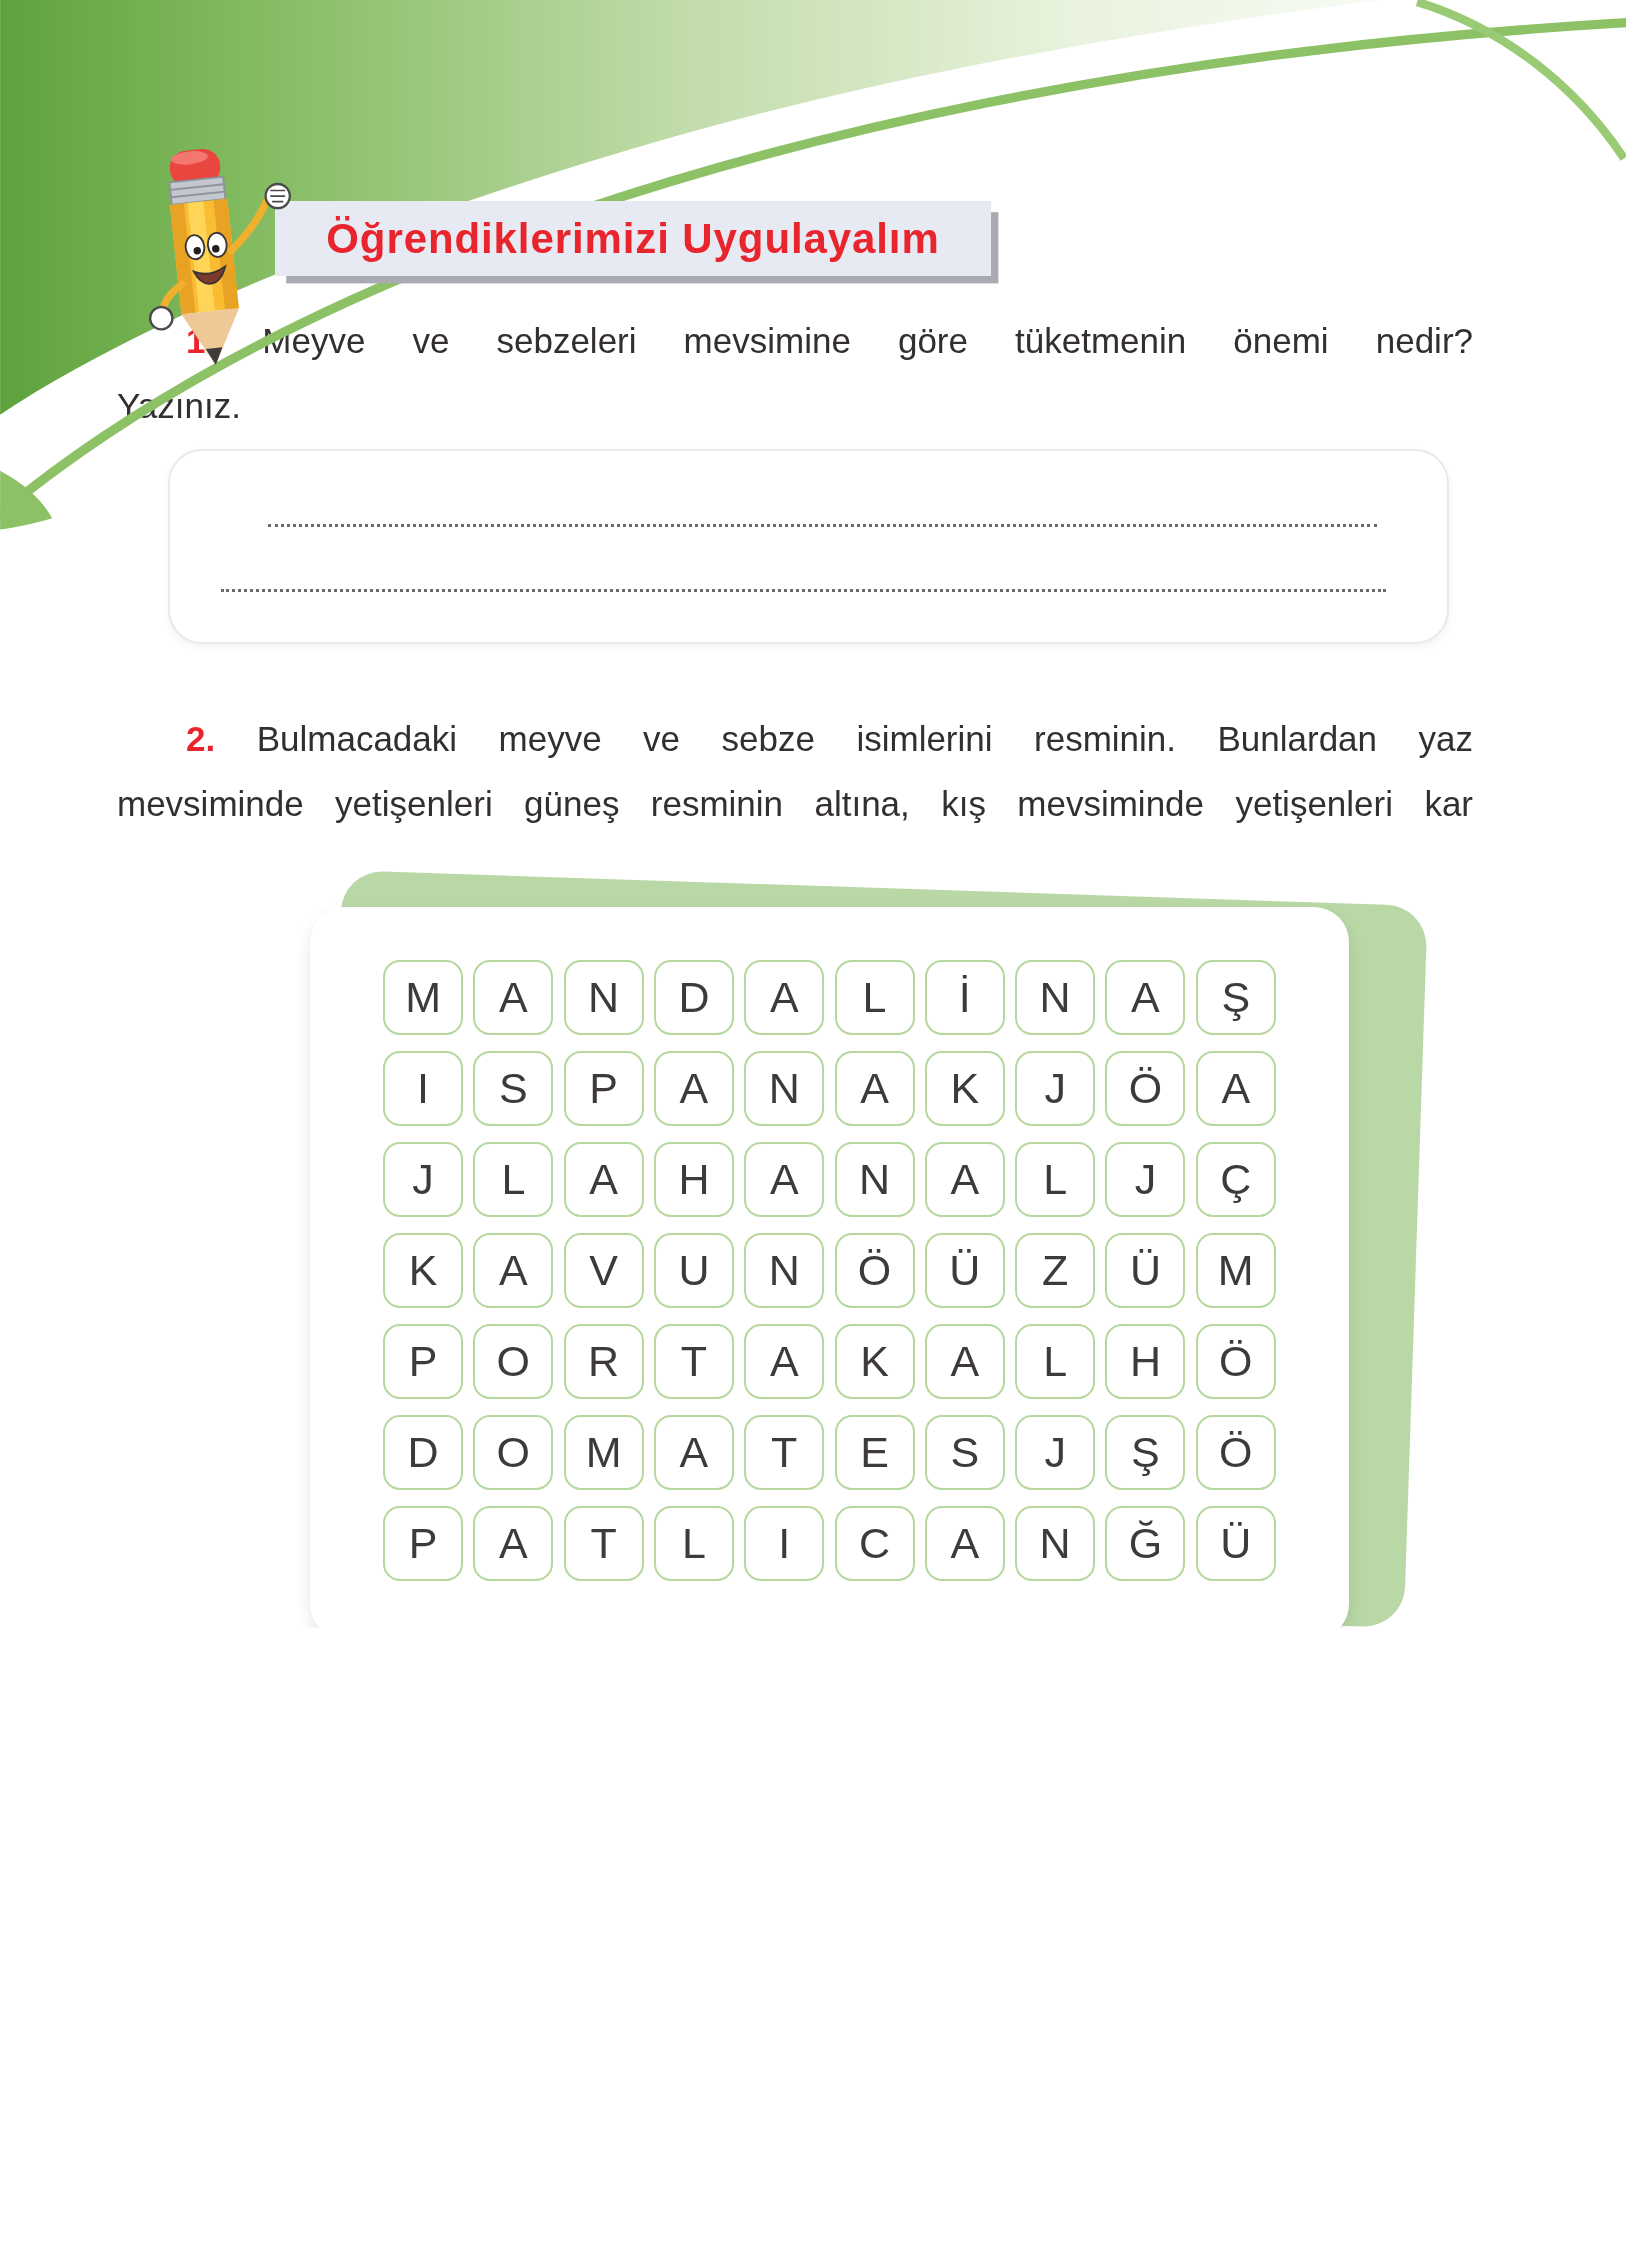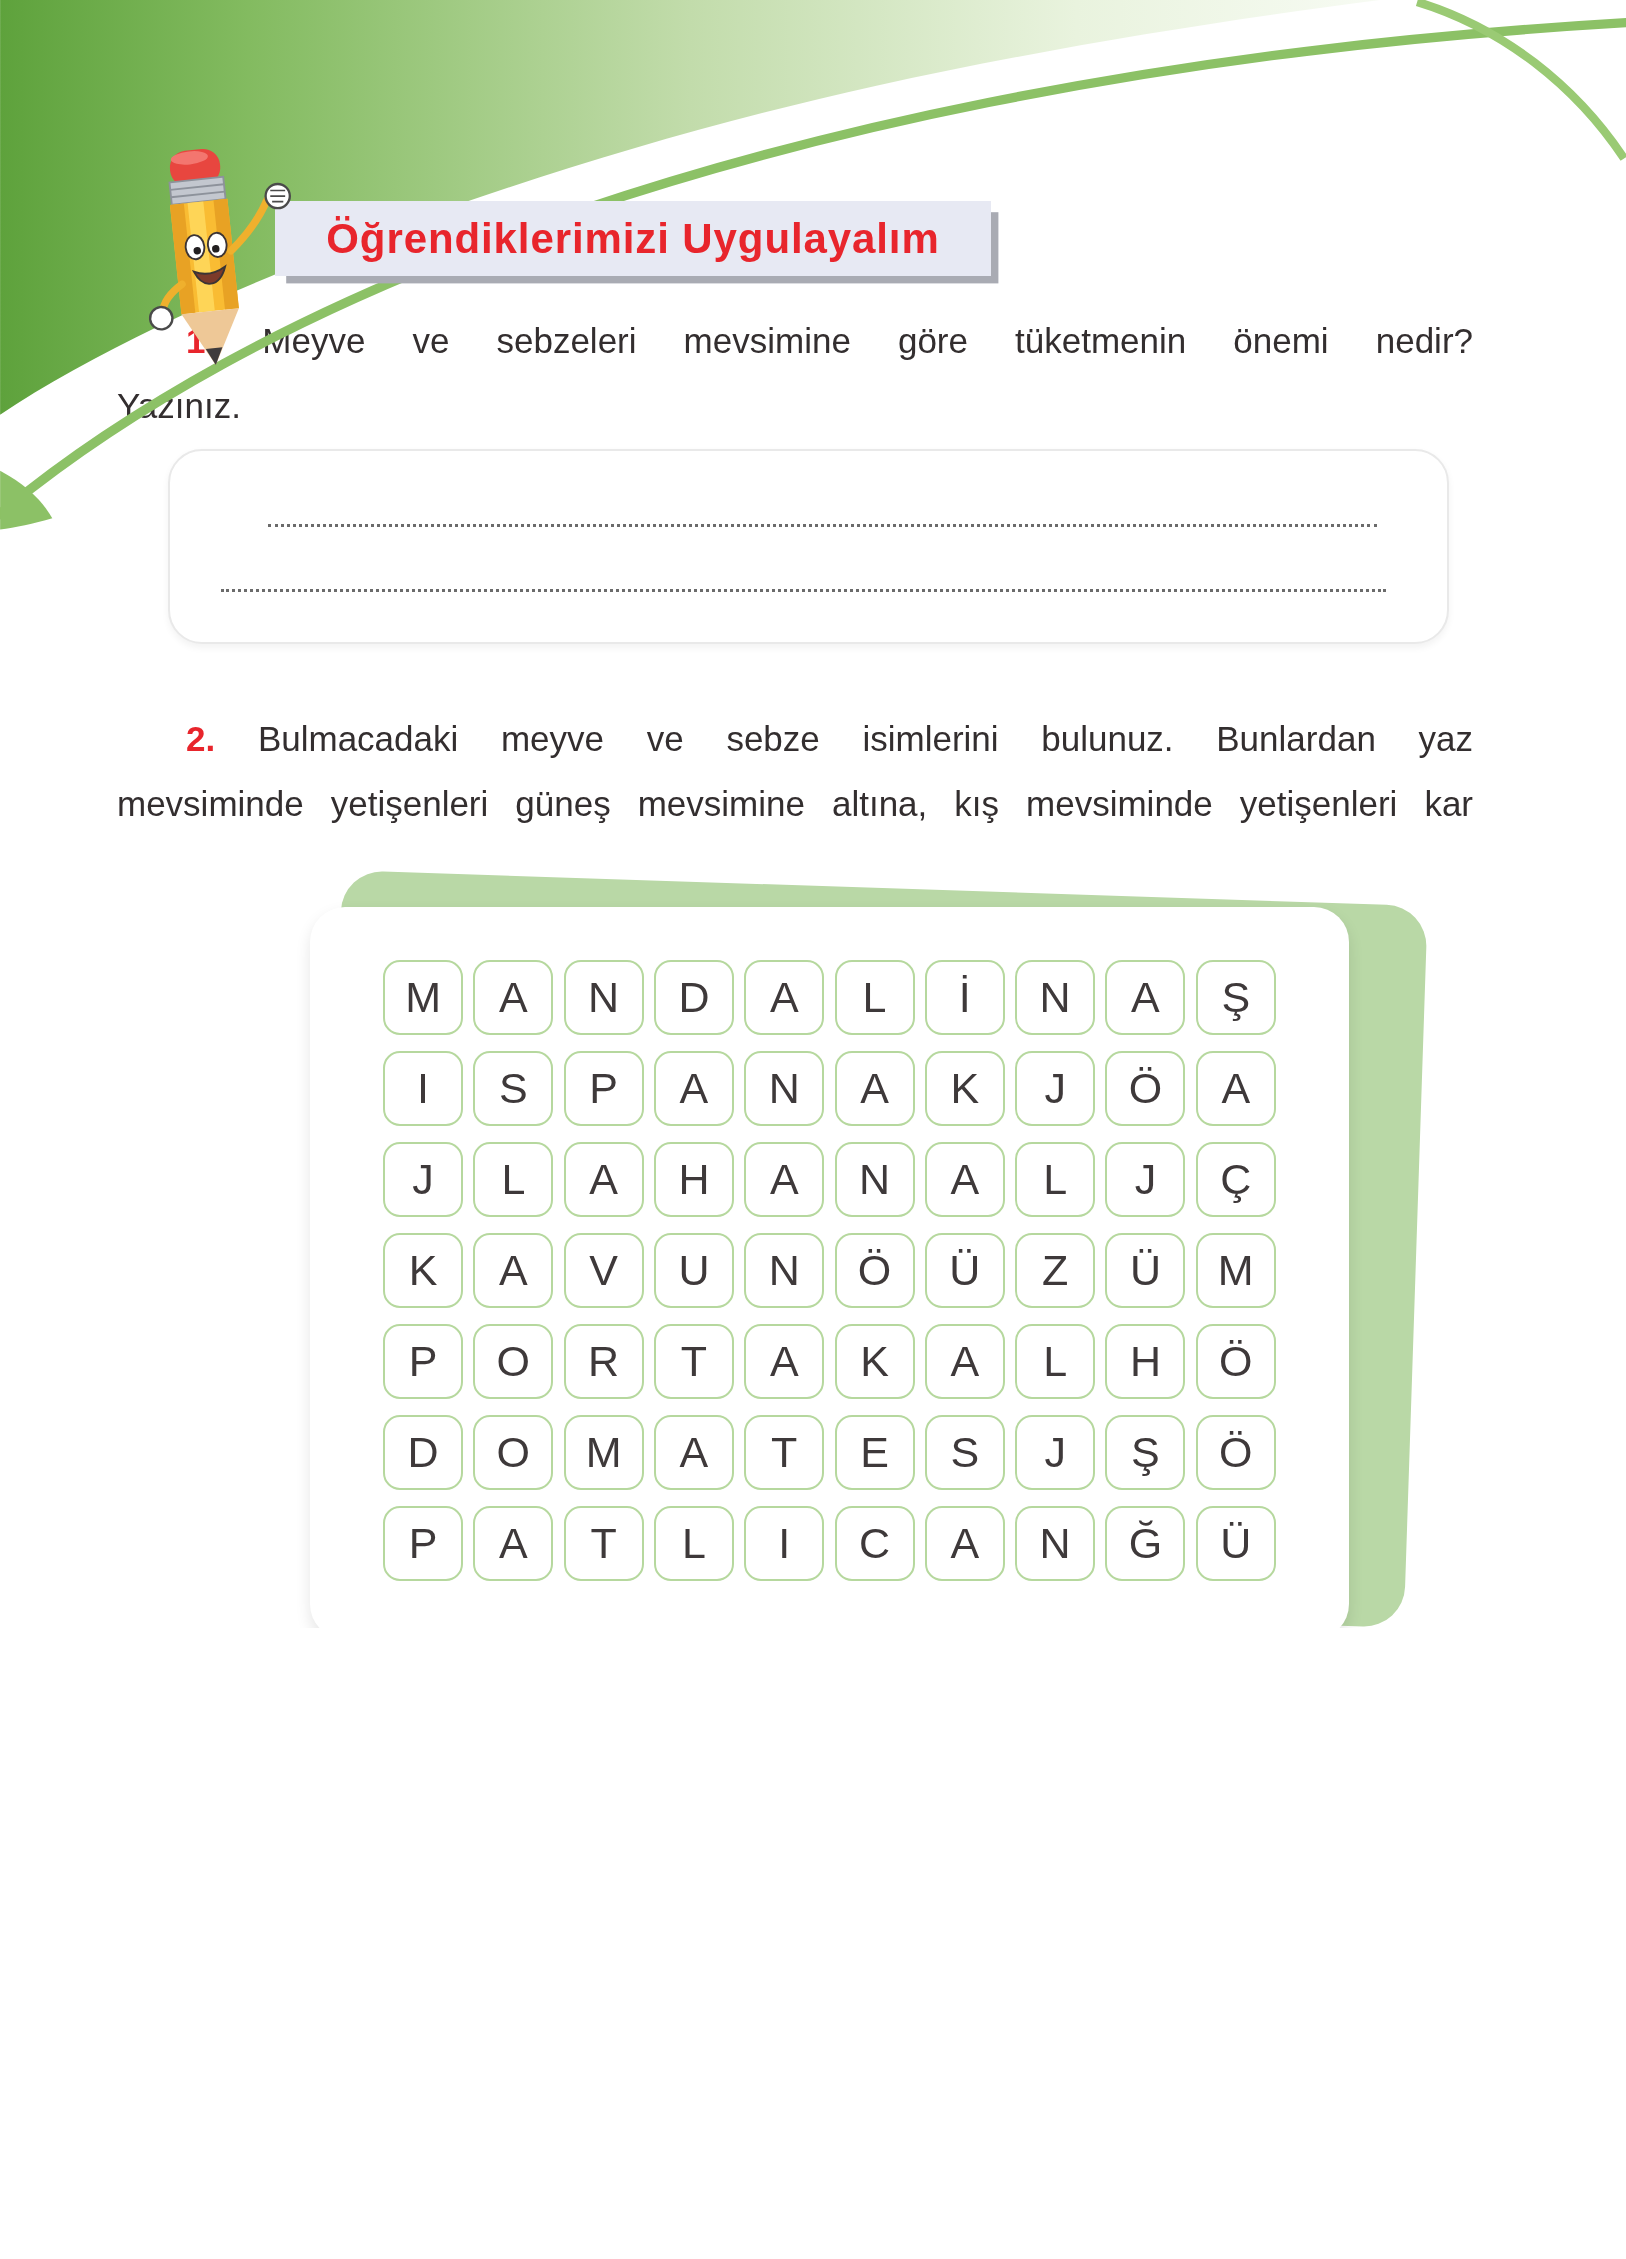--- a/index.html
+++ b/index.html
@@ -113,22 +113,22 @@
     <div class="jline jfirst"><span class="qnum">1.</span> <span>Meyve ve sebzeleri mevsimine göre tüketmenin önemi nedir?</span></div>
     <div class="jline jlast">Yazınız.</div>
   </div>
 
   <div class="answer-box">
     <div class="dotline ab-line1"></div>
     <div class="dotline ab-line2"></div>
   </div>
 
   <div class="q q2">
-    <div class="jline jfirst"><span class="qnum">2.</span> <span>Bulmacadaki meyve ve sebze isimlerini bulunuz. Bunlardan yaz</span></div>
-    <div class="jline">mevsiminde yetişenleri güneş mevsimine altına, kış mevsiminde yetişenleri kar</div>
+    <div class="jline jfirst"><span class="qnum">2.</span> <span>Bulmacadaki meyve ve sebze isimlerini resminin. Bunlardan yaz</span></div>
+    <div class="jline">mevsiminde yetişenleri güneş resminin altına, kış mevsiminde yetişenleri kar</div>
   </div>
 
   <div class="puzzle">
     <div class="puzzle-back"></div>
     <div class="puzzle-front">
       <div class="grid">
           <div class="cell">M</div>
           <div class="cell">A</div>
           <div class="cell">N</div>
           <div class="cell">D</div>

